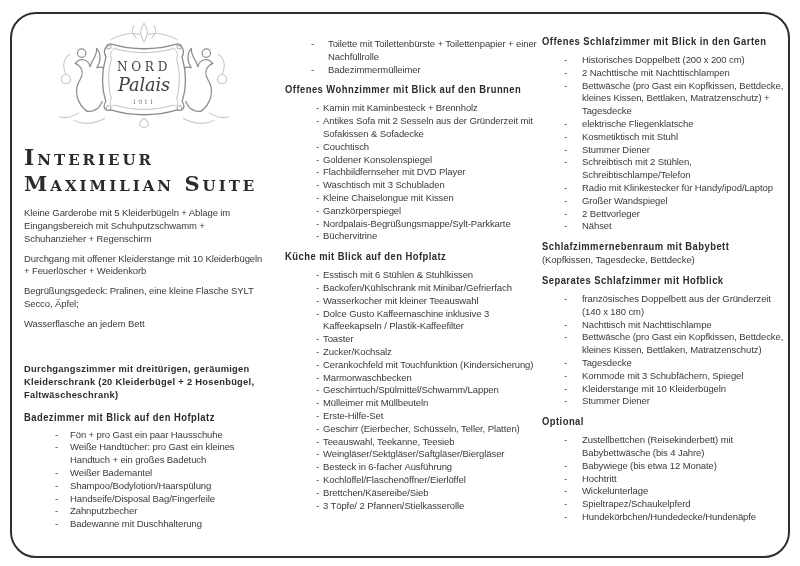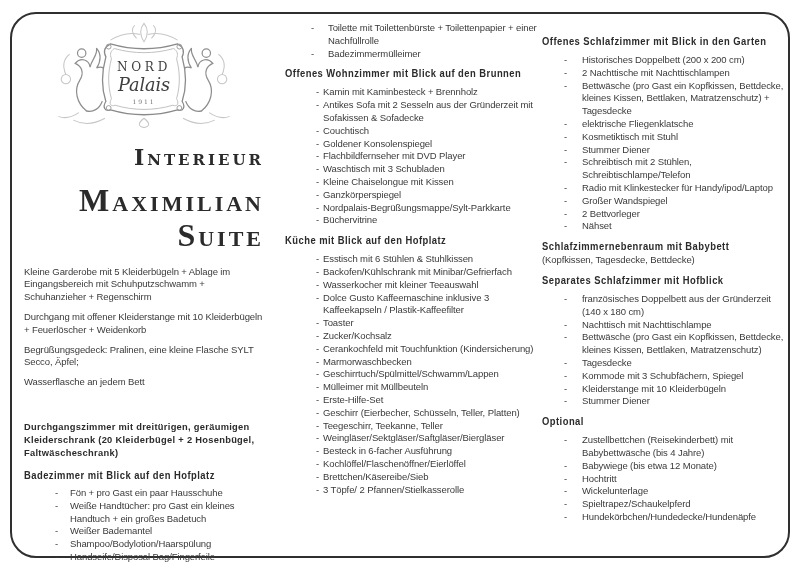--- a/index.html
+++ b/index.html
@@ -6,30 +6,30 @@
   .canvas {
     position:relative; width:800px; height:566px; background:#ffffff;
     font-family:"Liberation Sans", sans-serif; color:#3a3a3a; overflow:hidden;
   }
   .sheet {
     position:absolute; left:10px; top:12px; width:780px; height:546px;
     border:2px solid #2f2f2f; border-radius:26px; box-sizing:border-box; background:#ffffff;
   }
   .col { position:absolute; font-size:9.5px; letter-spacing:-0.1px; line-height:12.8px; }
   .col-left  { left:12px;  top:2px;  width:240px; }
-  .col-mid   { left:273px; top:8px; width:257px; }
+  .col-mid   { left:273px; top:24px; width:257px; }
   .col-right { left:530px; top:14px; width:250px; }
 
   .logo { display:block; margin:3px auto 0; }
   .title1, .title2 {
     font-family:"DejaVu Serif", serif; font-weight:bold; font-variant:small-caps;
-    text-align:right; color:#2b2b2b; line-height:1.1;
+    text-align:left; color:#2b2b2b; line-height:1.1;
   }
   .title1 { margin-top:14px; font-size:22px; letter-spacing:3px; }
-  .title2 { margin-top:14px;  font-size:32px; letter-spacing:3px;font-family:Liberation Serif, serif; }
+  .title2 { margin-top:3px;  font-size:21px; letter-spacing:3px; }
 
   p.para { margin:0 0 7px; }
   p.para.first { margin-top:12px; }
   p.bold-para {
     margin:32px 0 0; font-weight:bold; font-size:9.3px; letter-spacing:0.3px;
     color:#2b2b2b; line-height:13px;
   }
   h3.heading {
     margin:7px 0 6px; font-size:10px; font-weight:bold; letter-spacing:0.5px;
     color:#2b2b2b; white-space:nowrap; transform:scaleX(0.94); transform-origin:left center;
@@ -146,21 +146,21 @@
           <li>Wasserkocher mit kleiner Teeauswahl</li>
           <li>Dolce Gusto Kaffeemaschine inklusive 3 Kaffeekapseln / Plastik-Kaffeefilter</li>
           <li>Toaster</li>
           <li>Zucker/Kochsalz</li>
           <li>Cerankochfeld mit Touchfunktion (Kindersicherung)</li>
           <li>Marmorwaschbecken</li>
           <li>Geschirrtuch/Spülmittel/Schwamm/Lappen</li>
           <li>Mülleimer mit Müllbeuteln</li>
           <li>Erste-Hilfe-Set</li>
           <li>Geschirr (Eierbecher, Schüsseln, Teller, Platten)</li>
-          <li>Teegeschirr, Teekanne, Teller</li>
+          <li>Teeauswahl, Teekanne, Teesieb</li>
           <li>Weingläser/Sektgläser/Saftgläser/Biergläser</li>
           <li>Besteck in 6-facher Ausführung</li>
           <li>Kochlöffel/Flaschenöffner/Eierlöffel</li>
           <li>Brettchen/Käsereibe/Sieb</li>
           <li>3 Töpfe/ 2 Pfannen/Stielkasserolle</li>
         </ul>
     </div>
 
     <div class="col col-right">
       <h3 class="heading">Offenes Schlafzimmer mit Blick in den Garten</h3>

